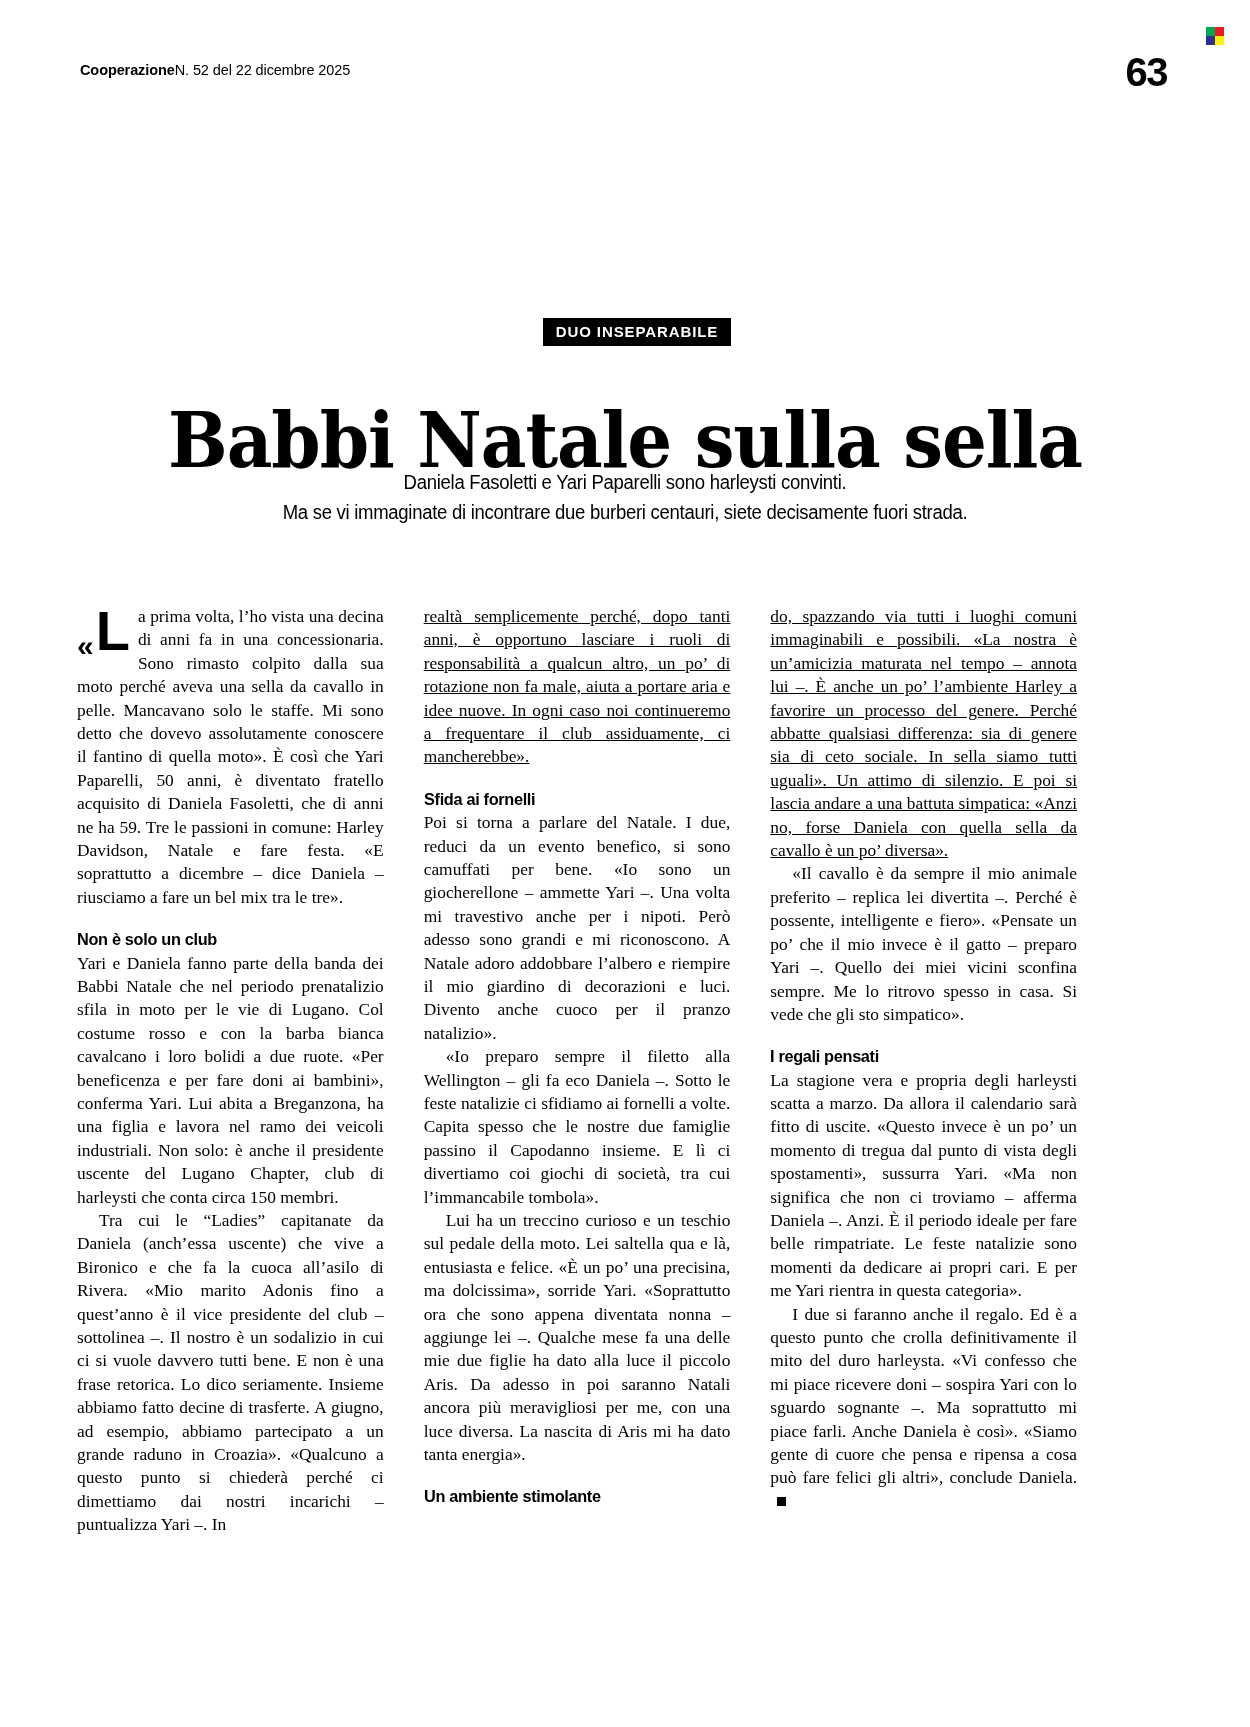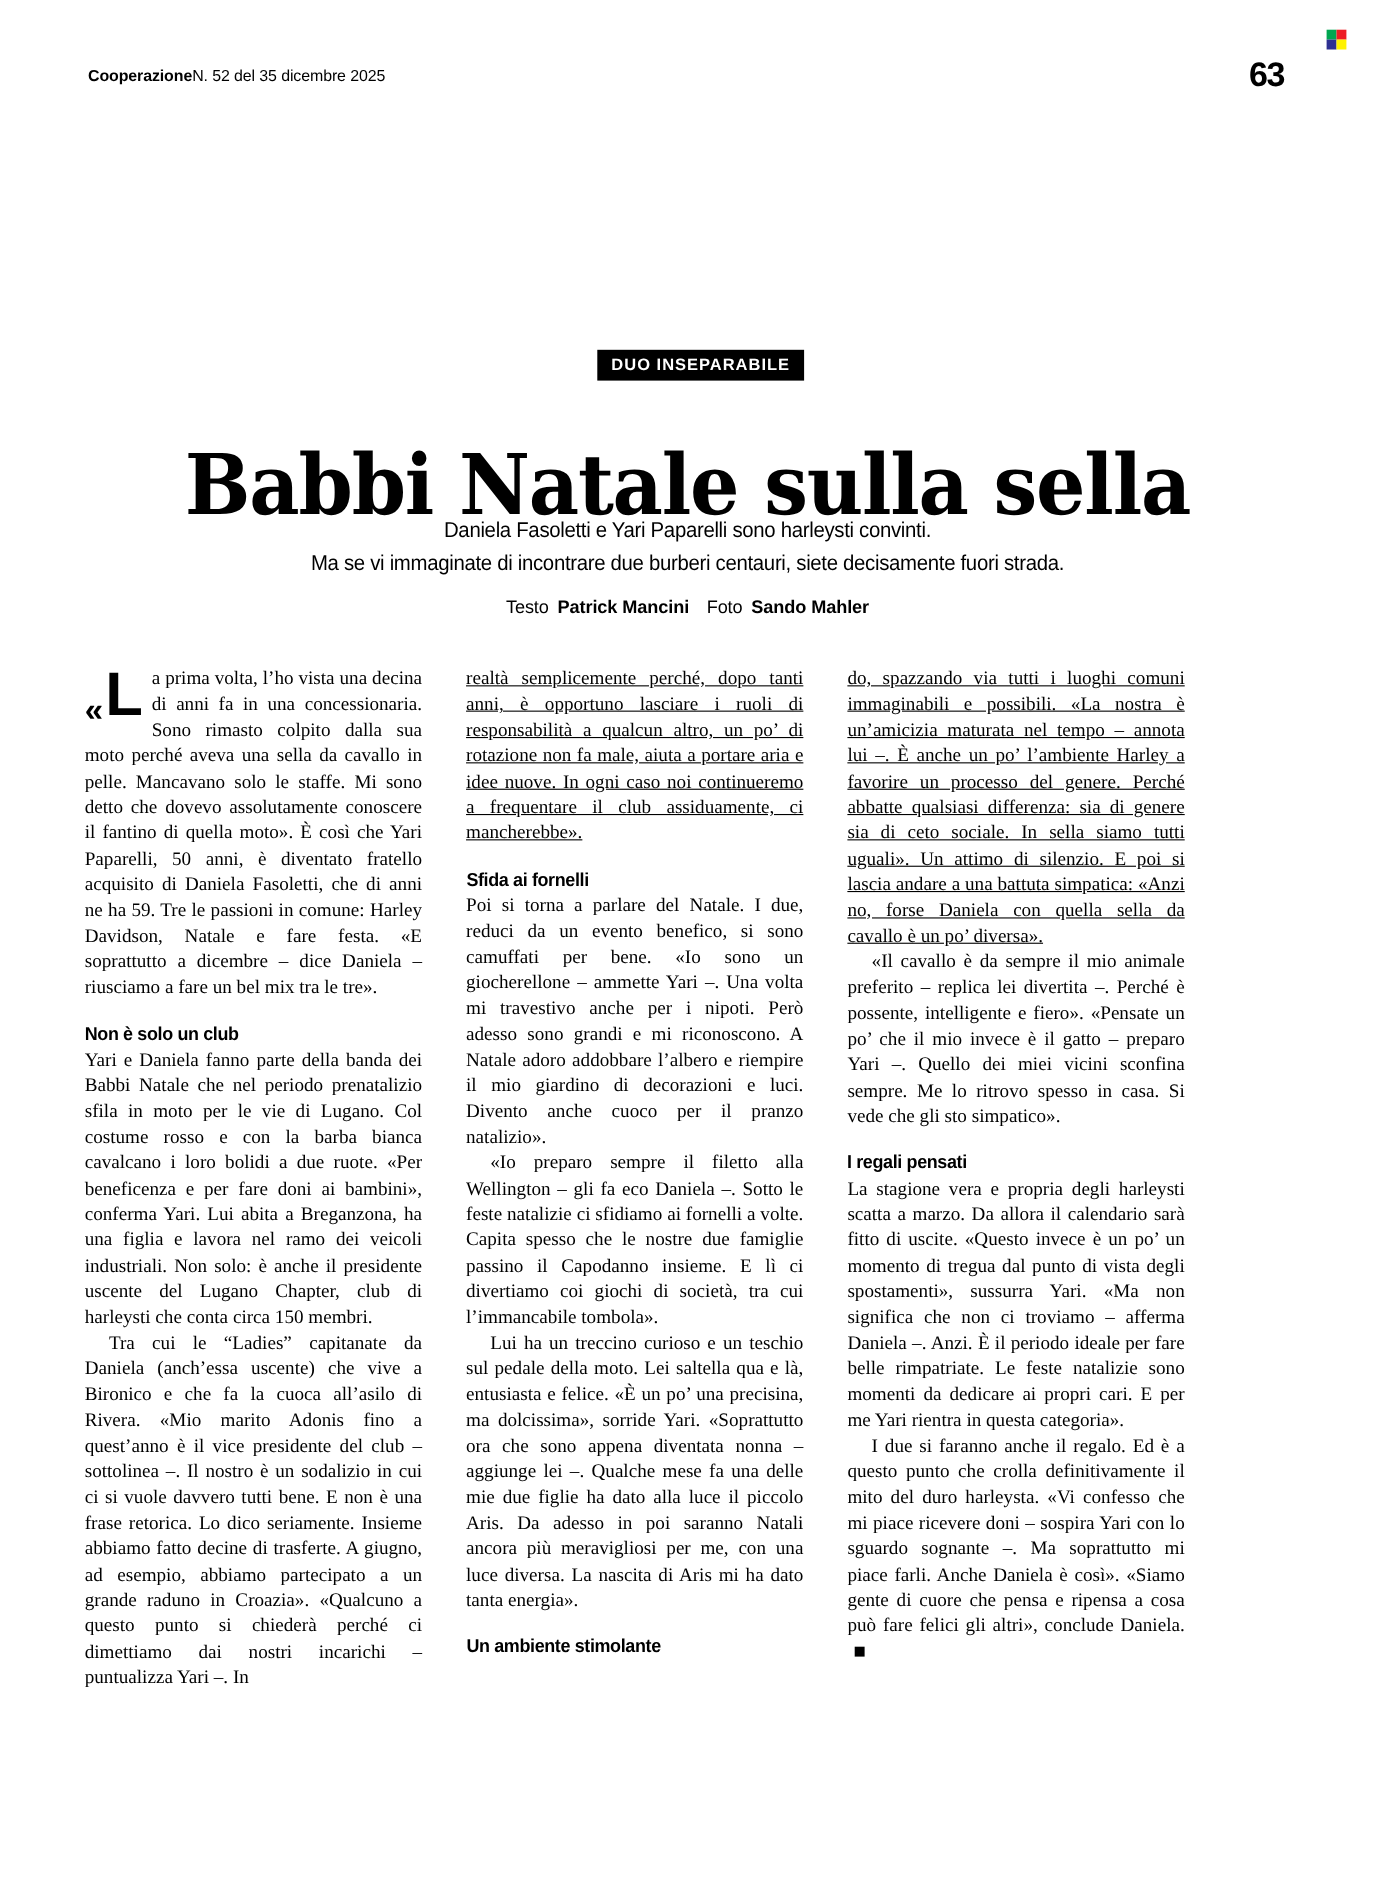--- a/index.html
+++ b/index.html
@@ -46,21 +46,21 @@
   .runhead .issue {
     font-weight: normal;
   }
 
   .folio {
     position: absolute;
     top: 52px;
     right: 83px;
     font-family: "Liberation Sans", sans-serif;
     font-weight: bold;
-    font-size: 31px;
+    font-size: 40px;
     letter-spacing: -1.5px;
     line-height: 1;
   }
 
   
   .kicker-wrap {
     position: absolute;
     top: 318px;
     left: 0;
     width: 1250px;
@@ -194,39 +194,36 @@
 <div class="page">
 
   <div class="reg-mark">
     <span style="background:#00a651"></span>
     <span style="background:#ed1c24"></span>
     <span style="background:#2e3192"></span>
     <span style="background:#fff200"></span>
   </div>
 
   <div class="runhead">
-    <span class="pub">Cooperazione</span><span class="issue">N. 52 del 35 dicembre 2025</span>
+    <span class="pub">Cooperazione</span><span class="issue">N. 52 del 22 dicembre 2025</span>
   </div>
 
   <div class="folio">63</div>
 
   <div class="kicker-wrap">
     <span class="kicker">DUO INSEPARABILE</span>
   </div>
 
   <h1 class="headline">Babbi Natale sulla sella</h1>
 
   <div class="standfirst">
     <div>Daniela Fasoletti e Yari Paparelli sono harleysti convinti.</div>
     <div>Ma se vi immaginate di incontrare due burberi centauri, siete decisamente fuori strada.</div>
   </div>
 
-  <div class="byline">
-    <span class="lbl">Testo</span><span class="gap-s"></span><span class="nm">Patrick Mancini</span><span class="gap"></span><span class="lbl">Foto</span><span class="gap-s"></span><span class="nm">Sando Mahler</span>
-  </div>
 
   <div class="cols">
 
     <div class="col">
       <p class="opening"><span class="guill">«</span><span class="dropcap">L</span><span>a prima volta, l’ho vista una decina di anni fa in una concessionaria. Sono rimasto colpito dalla sua moto perché aveva una sella da cavallo in pelle. Mancavano solo le staffe. Mi sono detto che dovevo assolutamente conoscere il fantino di quella moto». È così che Yari Paparelli, 50 anni, è diventato fratello acquisito di Daniela Fasoletti, che di anni ne ha 59. Tre le passioni in comune: Harley Davidson, Natale e fare festa. «E soprattutto a dicembre – dice Daniela – riusciamo a fare un bel mix tra le tre».</span></p>
 
       <h2 class="subhead">Non è solo un club</h2>
       <p class="after-head">Yari e Daniela fanno parte della banda dei Babbi Natale che nel periodo prenatalizio sfila in moto per le vie di Lugano. Col costume rosso e con la barba bianca cavalcano i loro bolidi a due ruote. «Per beneficenza e per fare doni ai bambini», conferma Yari. Lui abita a Breganzona, ha una figlia e lavora nel ramo dei veicoli industriali. Non solo: è anche il presidente uscente del Lugano Chapter, club di harleysti che conta circa 150 membri.</p>
       <p>Tra cui le “Ladies” capitanate da Daniela (anch’essa uscente) che vive a Bironico e che fa la cuoca all’asilo di Rivera. «Mio marito Adonis fino a quest’anno è il vice presidente del club – sottolinea –. Il nostro è un sodalizio in cui ci si vuole davvero tutti bene. E non è una frase retorica. Lo dico seriamente. Insieme abbiamo fatto decine di trasferte. A giugno, ad esempio, abbiamo partecipato a un grande raduno in Croazia». «Qualcuno a questo punto si chiederà perché ci dimettiamo dai nostri incarichi – puntualizza Yari –. In</p>
     </div>

